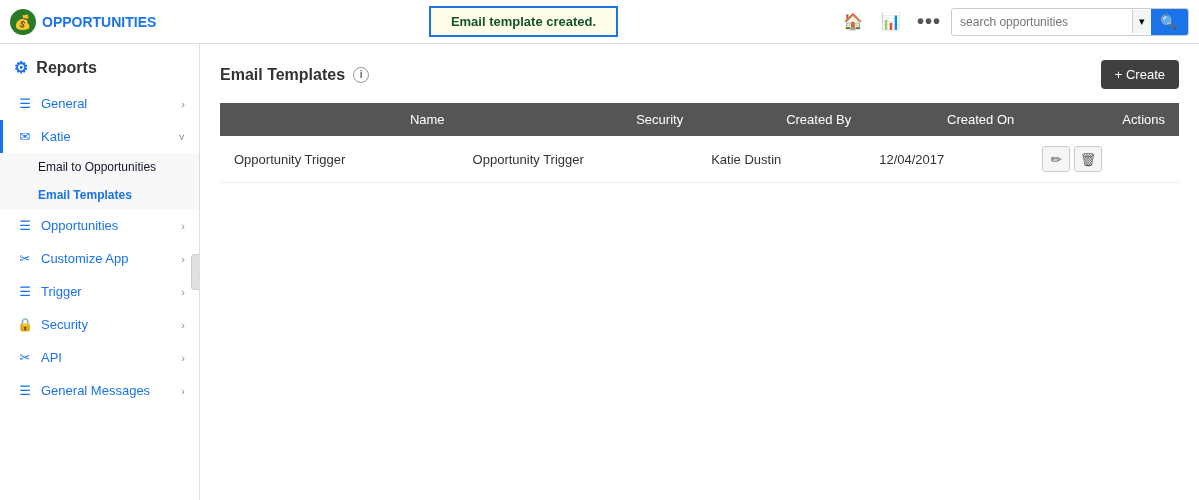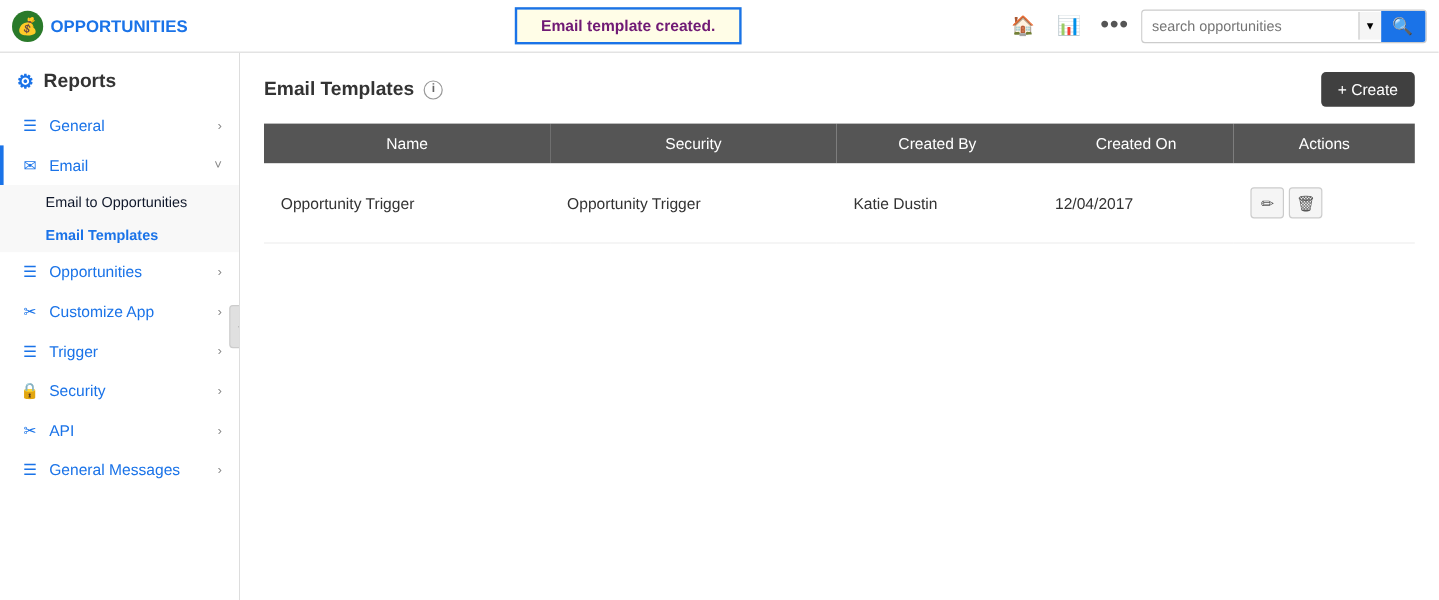--- a/index.html
+++ b/index.html
@@ -43,21 +43,21 @@
       justify-content: center;
       align-items: center;
       position: relative;
     }
     .toast-message {
       border: 2px solid #1a73e8;
       background: #fffde7;
       padding: 6px 20px;
       font-weight: bold;
       font-size: 13px;
-      color: #701a75;
+      color: #14532d;
     }
     .nav-right {
       display: flex;
       align-items: center;
       gap: 6px;
     }
     .nav-icon-btn {
       width: 32px;
       height: 32px;
       display: flex;
@@ -235,29 +235,29 @@
     .data-table {
       width: 100%;
       border-collapse: collapse;
     }
     .data-table thead tr {
       background: #555;
       color: #fff;
     }
     .data-table thead th {
       padding: 9px 14px;
-      text-align: center;
+      text-align: right;
       font-weight: normal;
       font-size: 13px;
     }
     .data-table tbody tr {
       border-bottom: 1px solid #eee;
     }
     .data-table tbody td {
-      padding: 20px 14px;
+      padding: 10px 14px;
       font-size: 13px;
       color: #333;
     }
     .action-btns {
       display: flex;
       gap: 4px;
     }
     .action-btn {
       width: 28px;
       height: 26px;
@@ -304,21 +304,21 @@
     </div>
 
     <div class="sidebar-item">
       <span class="item-icon">☰</span>
       <span class="item-label">General</span>
       <span class="chevron">›</span>
     </div>
 
     <div class="sidebar-item active-section">
       <span class="item-icon">✉</span>
-      <span class="item-label">Email</span>
+      <span class="item-label">Katie</span>
       <span class="chevron">˅</span>
     </div>
     <div class="sidebar-sub">
       <div class="sidebar-sub-item">
         <span>Email to Opportunities</span>
       </div>
       <div class="sidebar-sub-item active">
         <span>Email Templates</span>
       </div>
     </div>

